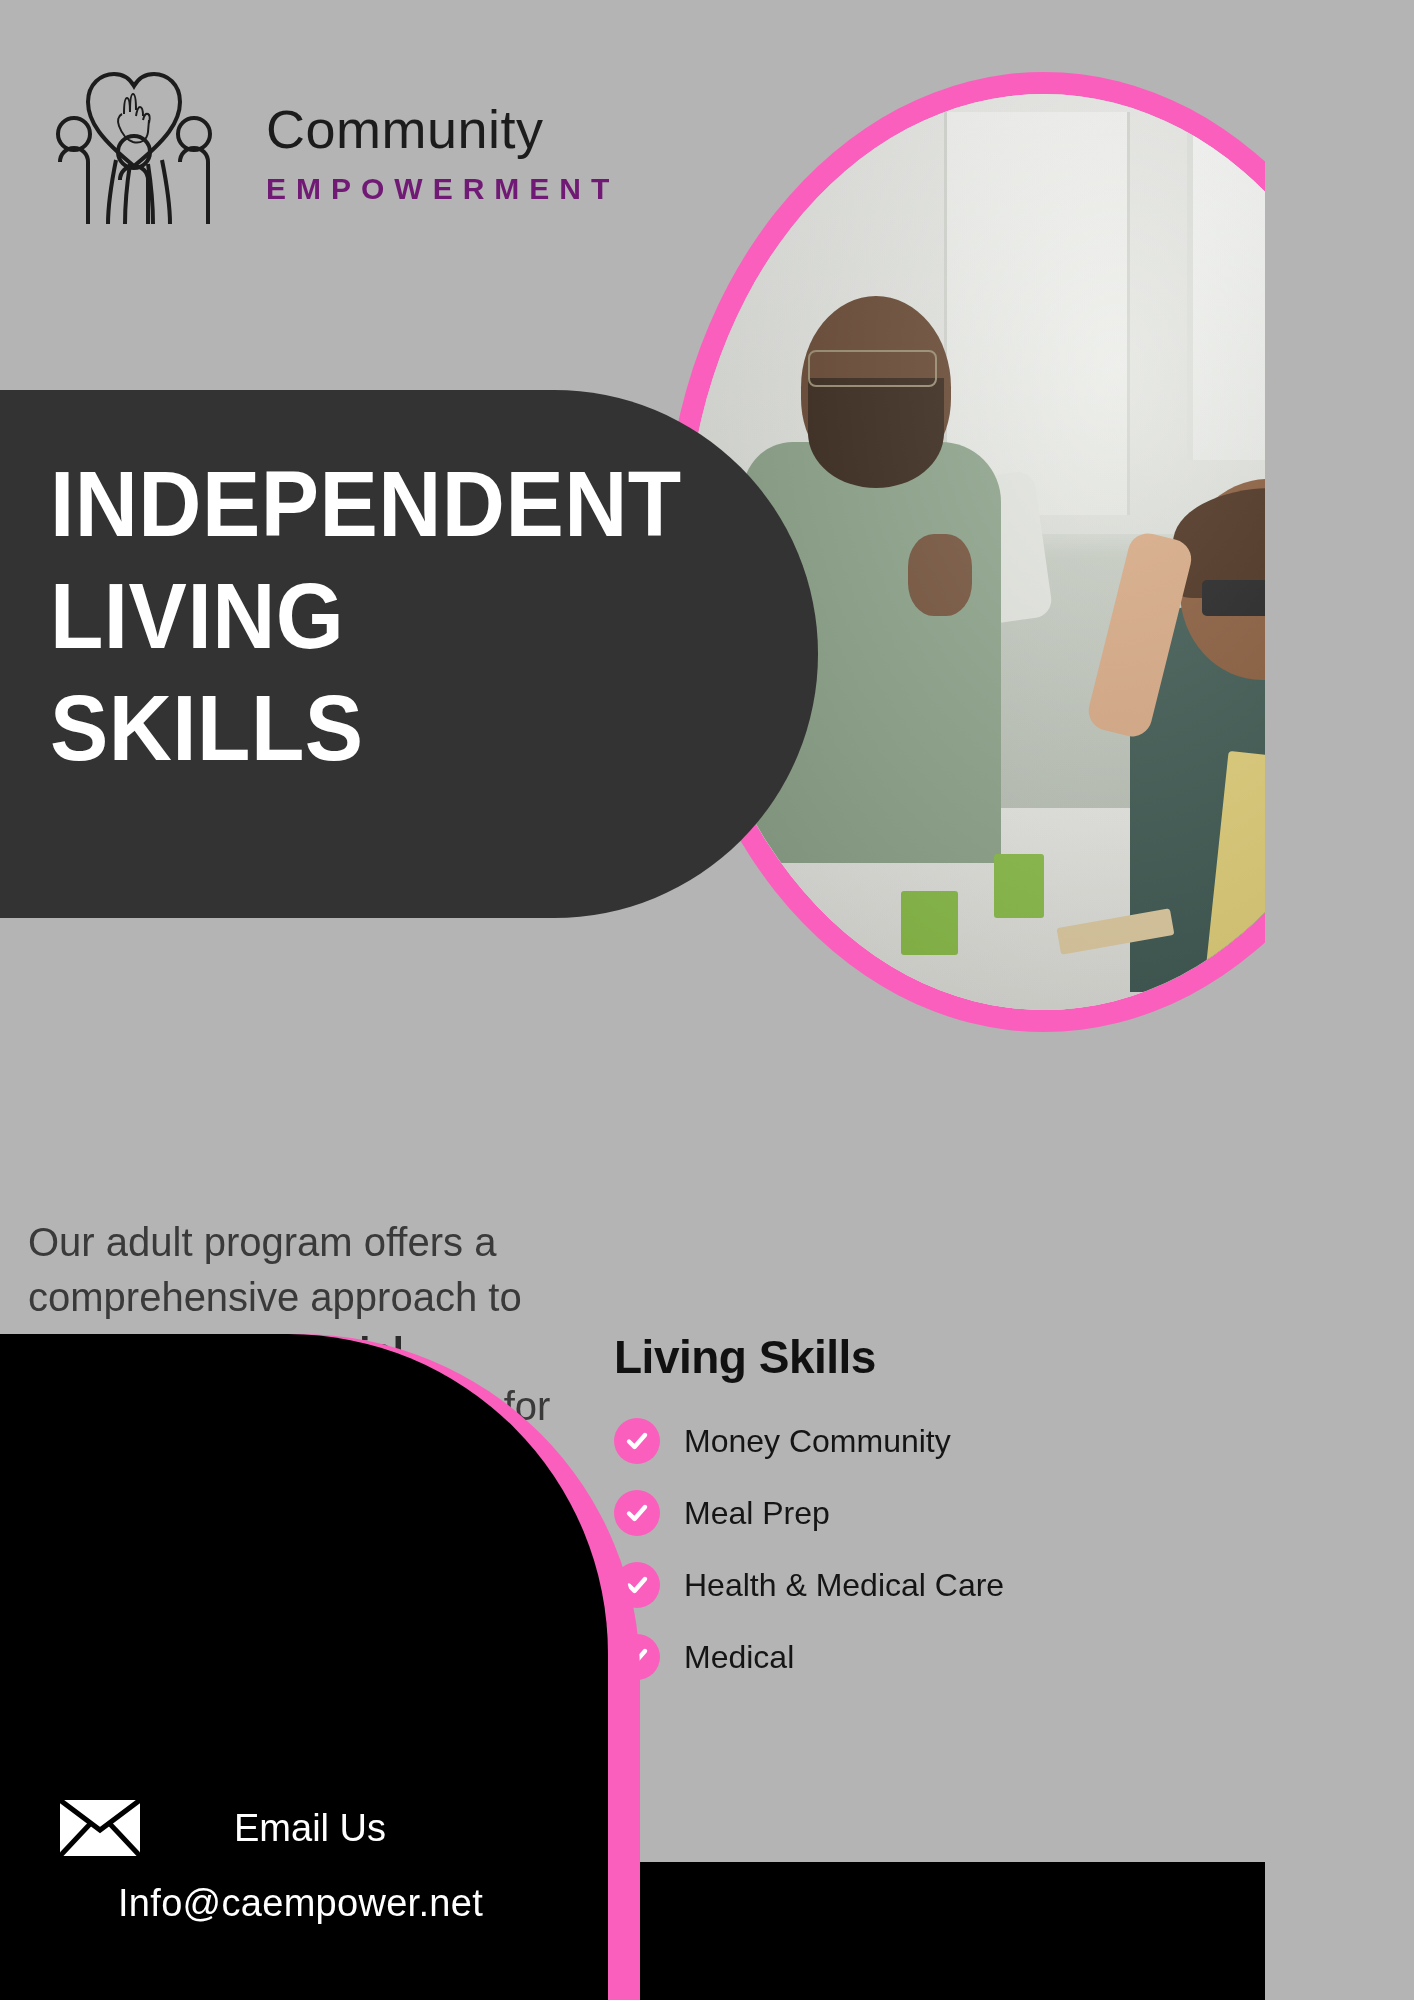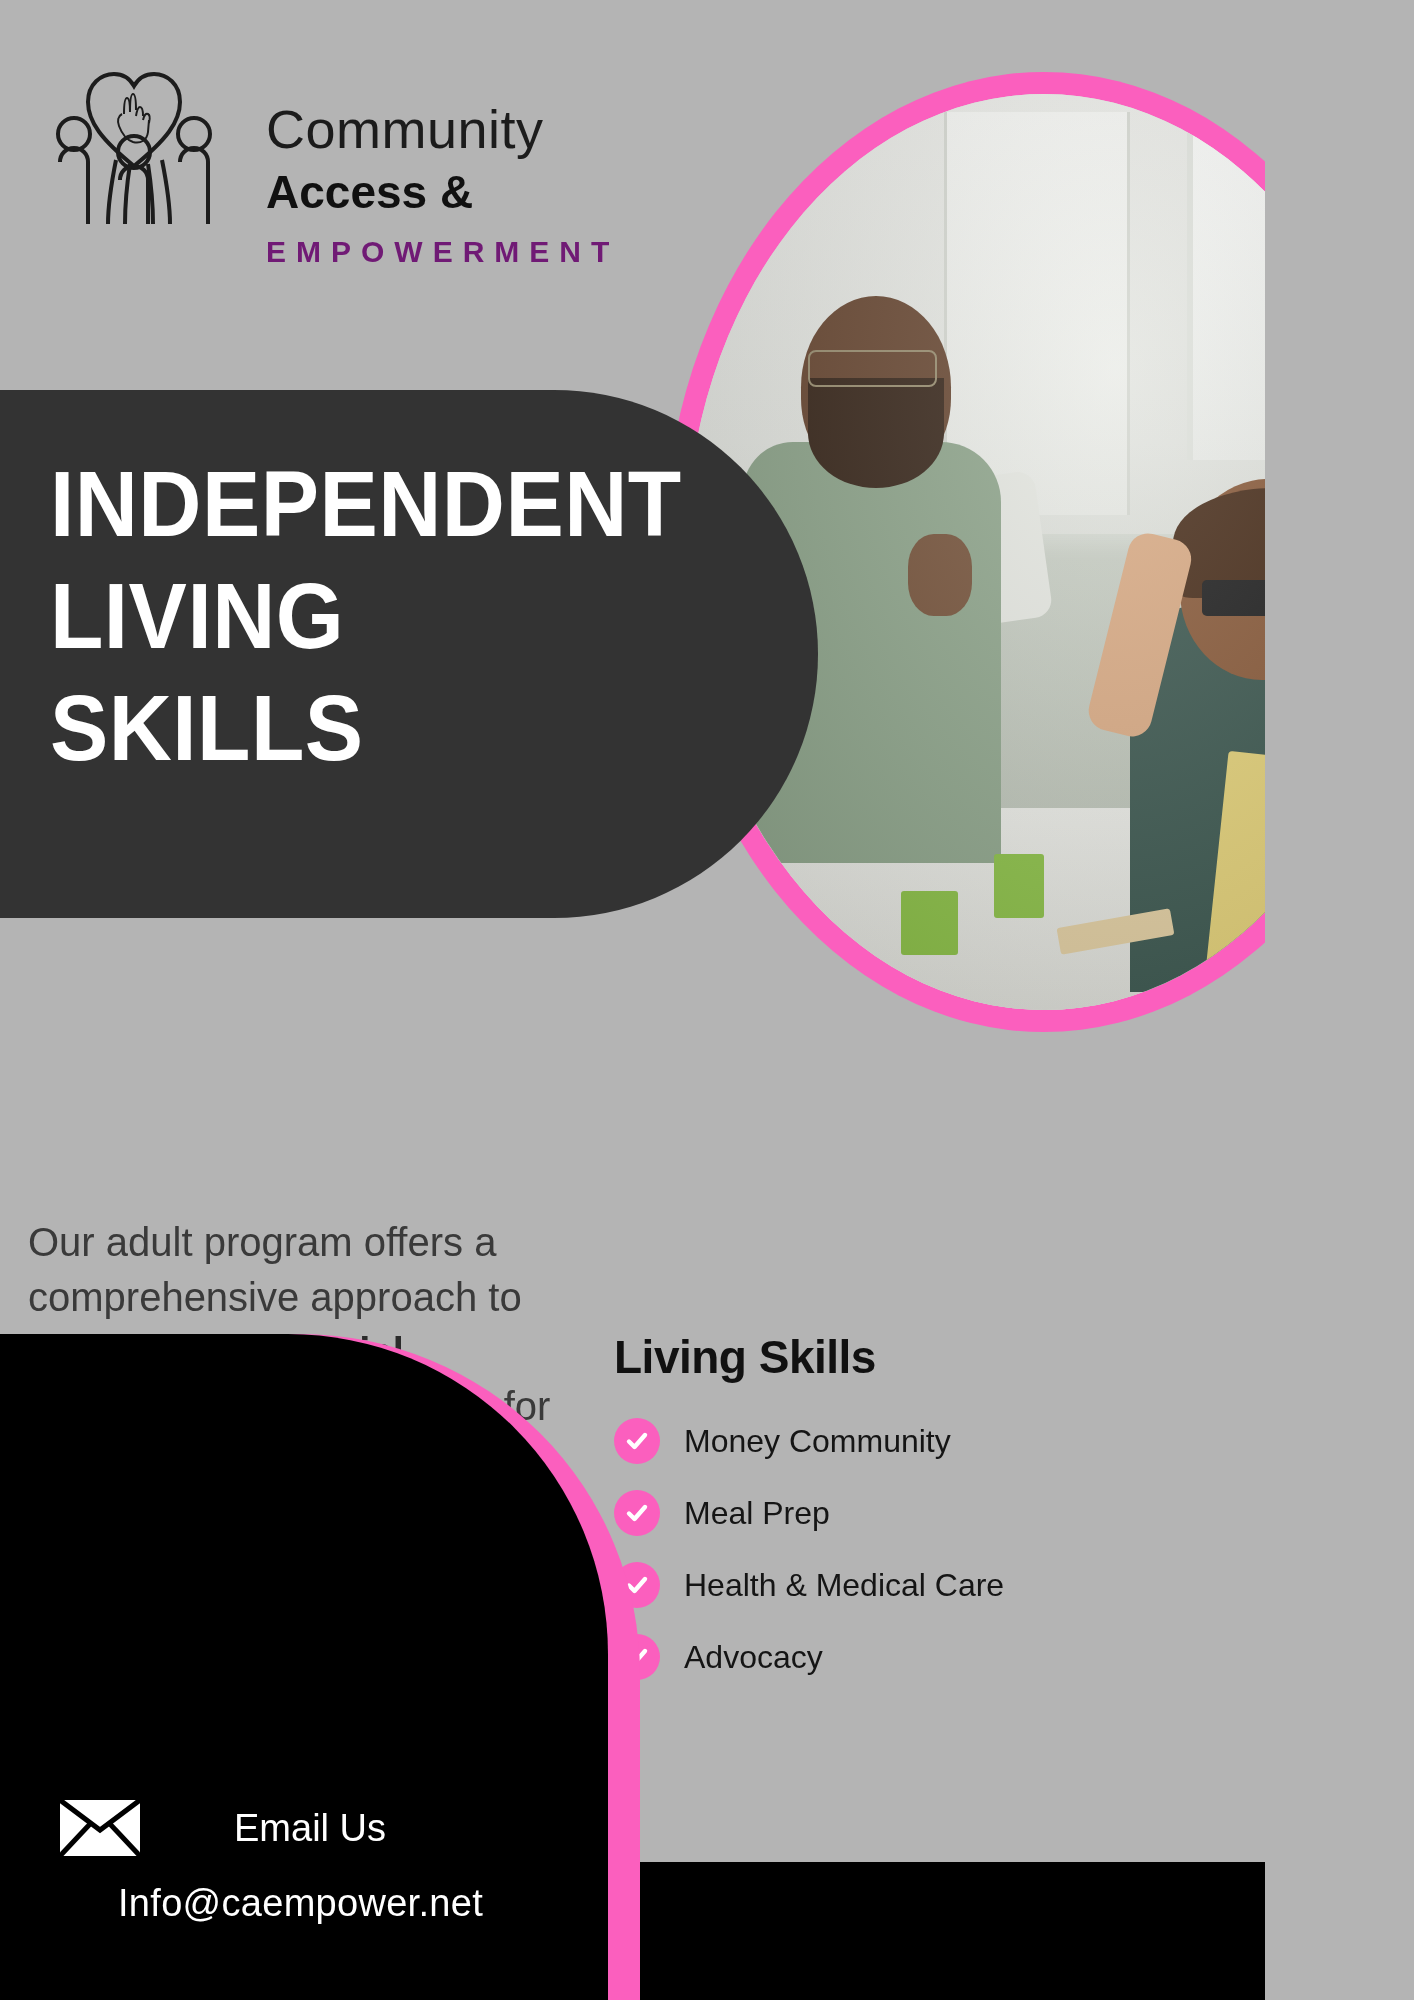--- a/index.html
+++ b/index.html
@@ -266,21 +266,20 @@
         <circle cx="90" cy="108" r="16"></circle>
         <path d="M76 136 c0 -8 6 -14 14 -14 c8 0 14 6 14 14 l0 44"></path>
         <path d="M72 116 C66 146 64 164 64 180"></path>
         <path d="M86 120 C82 146 81 164 81 180"></path>
         <path d="M104 120 C108 146 109 164 109 180"></path>
         <path d="M118 116 C124 146 126 164 126 180"></path>
       </svg>
     </div>
     <div class="logo-words">
       <div class="logo-l1">Community</div>
-      <div class="logo-l2">Access &amp;</div>
       <div class="logo-l3">EMPOWERMENT</div>
     </div>
   </div>
 
   <div class="title-panel">
     <div class="title-text">
       <span class="ln">INDEPENDENT</span>
       <span class="ln">LIVING</span>
       <span class="ln">SKILLS</span>
     </div>
@@ -319,21 +318,21 @@
       </span>
       <span class="skill-label">Health &amp; Medical Care</span>
     </div>
 
     <div class="skill-row">
       <span class="check">
         <svg width="26" height="26" viewBox="0 0 26 26">
             <path d="M5 13.5 L10.5 19 L21 7" stroke="#ffffff" stroke-width="4.4" fill="none" stroke-linecap="round" stroke-linejoin="round"></path>
           </svg>
       </span>
-      <span class="skill-label">Advocacy</span>
+      <span class="skill-label">Medical</span>
     </div>
   </div>
 
   <div class="footer-band"></div>
   <div class="footer-pink"></div>
   <div class="footer-black"></div>
 
   <div class="contact">
     <div class="contact-row">
       <span class="envelope">

